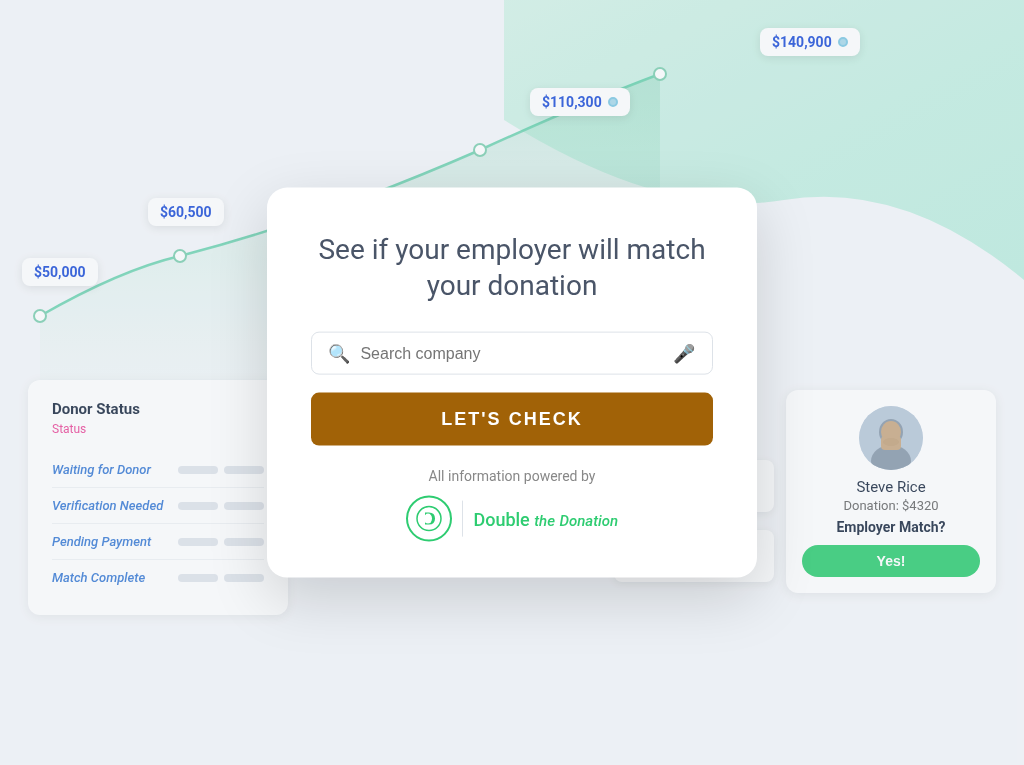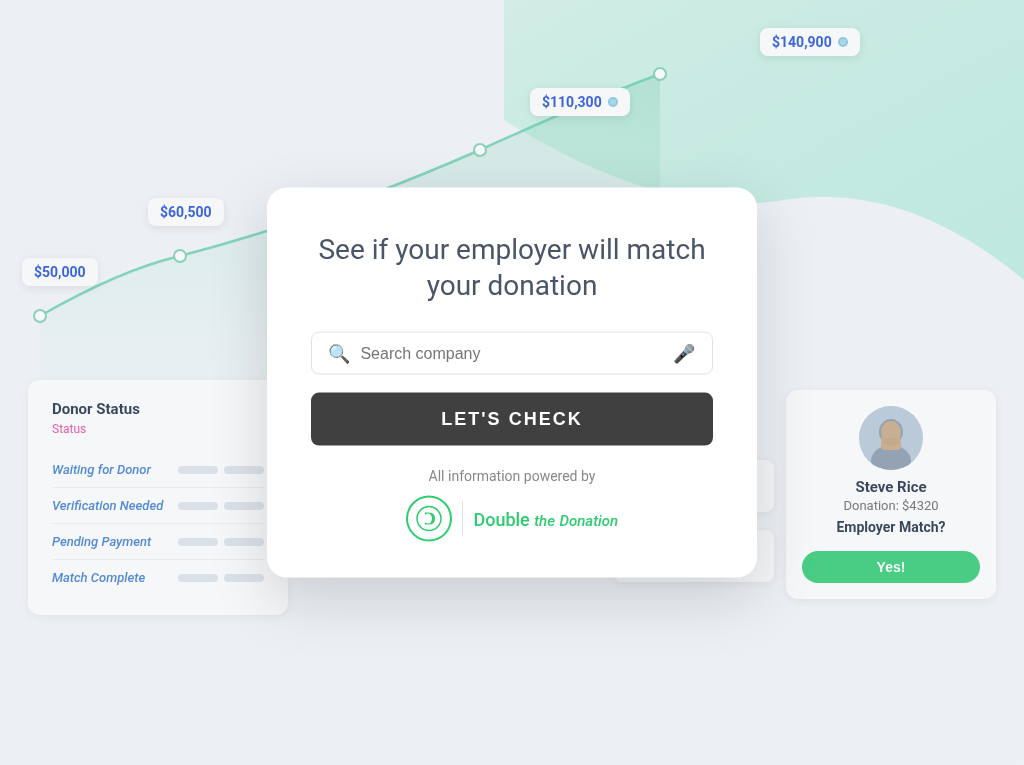--- a/index.html
+++ b/index.html
@@ -115,34 +115,34 @@
       height: 64px;
       border-radius: 50%;
       background: #c8d6e5;
       margin: 0 auto 8px;
       overflow: hidden;
       display: flex;
       align-items: center;
       justify-content: center;
     }
     .person-name {
-      font-weight: 700;
+      font-weight: 400;
       font-size: 15px;
       color: #1a2940;
     }
     .donation-text {
       font-size: 13px;
       color: #666;
       margin: 2px 0 6px;
     }
     .employer-match {
       font-weight: 700;
       font-size: 14px;
       color: #1a2940;
-      margin-bottom: 16px;
+      margin-bottom: 10px;
     }
     .yes-button {
       background: #2ecc71;
       color: white;
       border: none;
       border-radius: 24px;
       padding: 8px 32px;
       font-size: 14px;
       font-weight: 600;
       cursor: pointer;
@@ -233,21 +233,21 @@
       border: none;
       outline: none;
       font-size: 16px;
       color: #a0aab4;
     }
     .mic-icon {
       color: #a0aab4;
       font-size: 18px;
     }
     .check-button {
-      background: #404040;
+      background: #a16207;
       color: white;
       border: none;
       border-radius: 8px;
       padding: 16px 0;
       width: 100%;
       font-size: 18px;
       font-weight: 700;
       letter-spacing: 2px;
       cursor: pointer;
       margin-bottom: 22px;

